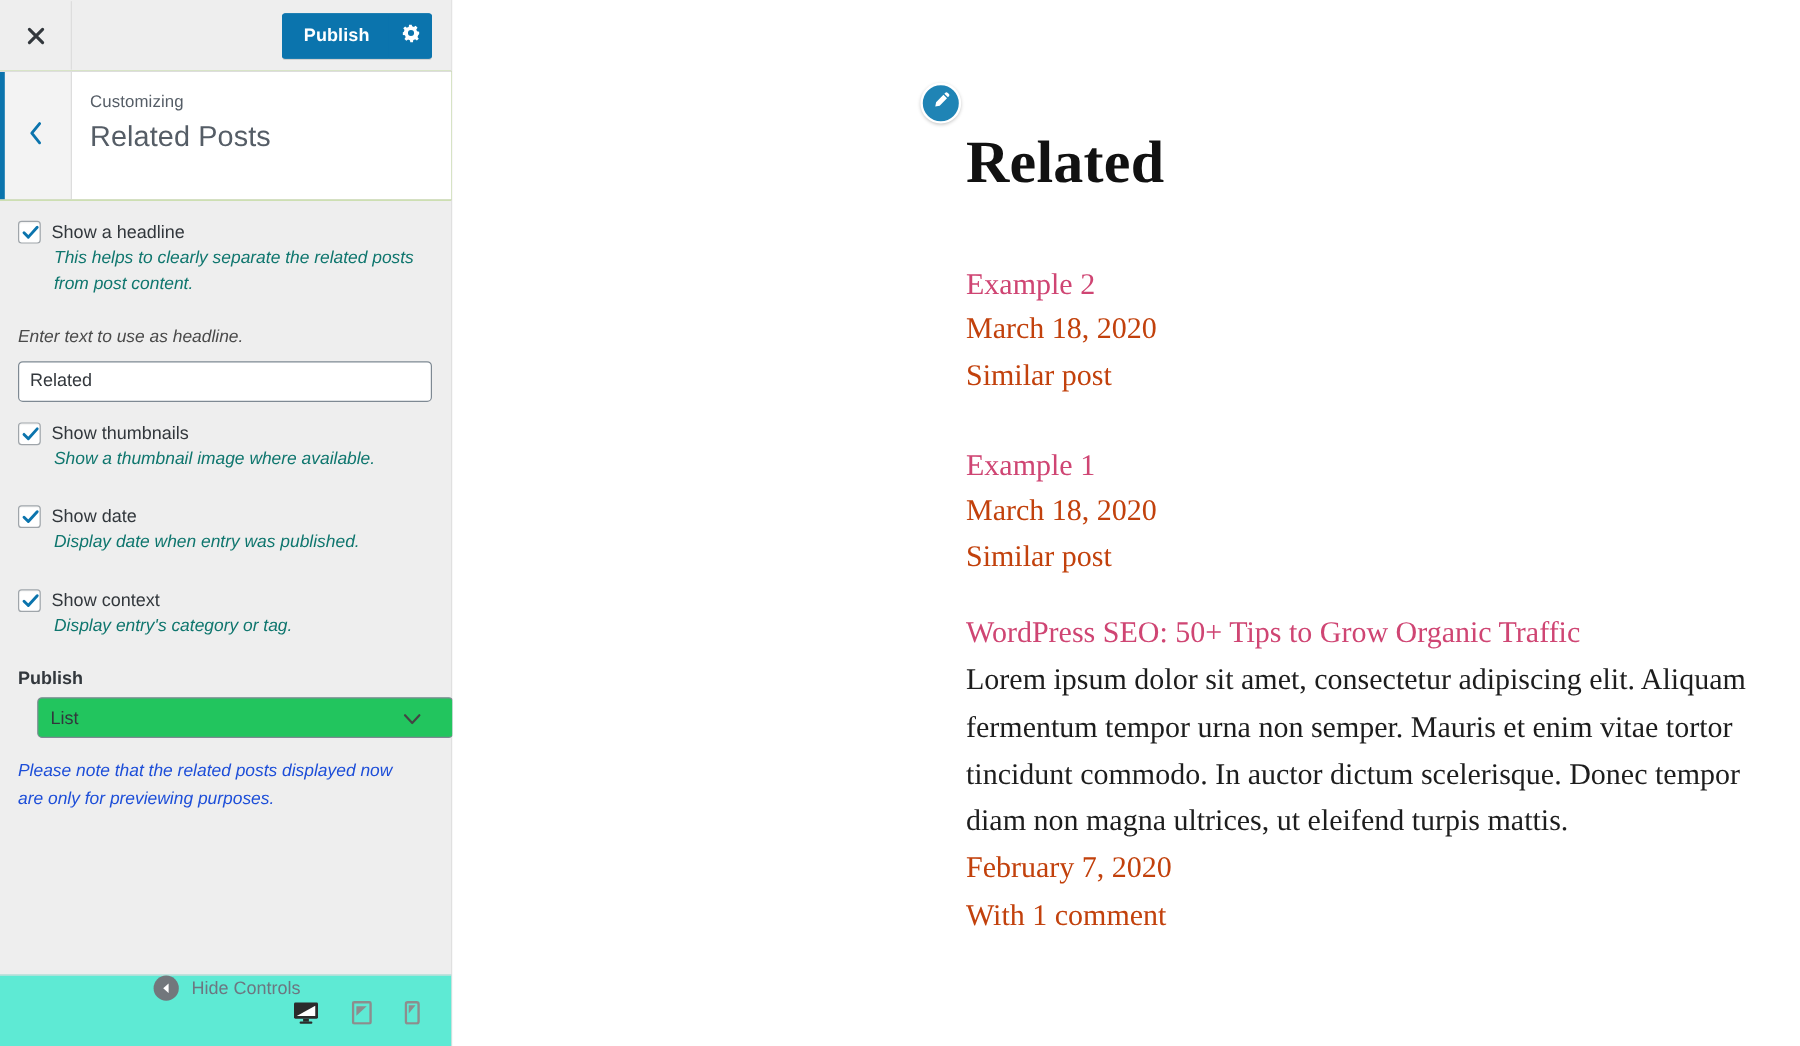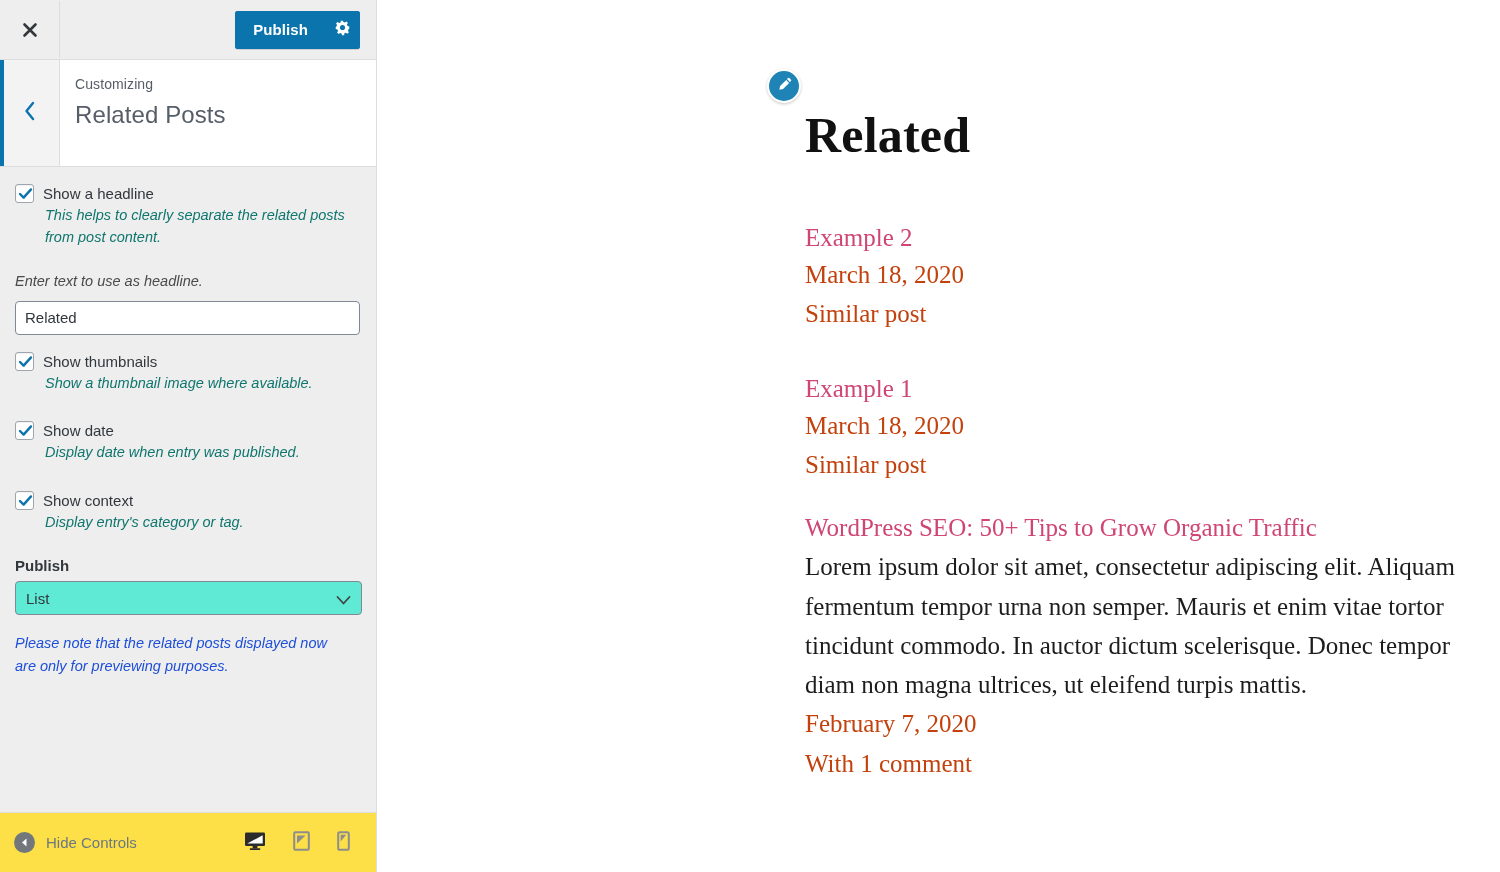--- a/index.html
+++ b/index.html
@@ -210,27 +210,28 @@
   .select-wrap {
     position: relative;
     width: 347px;
     margin-top: 7px;
   }
   .select-box {
     width: 347px;
     height: 34px;
     border: 1px solid #7e8993;
     border-radius: 4px;
-    background: #5eead4;
+    background: #22c55e;
     font-size: 15px;
     color: #32373c;
     display: flex;
     align-items: center;
     padding: 0 10px;
     cursor: pointer;
+    margin-left: 16px;
   }
   .select-chevron {
     position: absolute;
     right: 11px;
     top: 11px;
     pointer-events: none;
   }
 
   .note {
     font-size: 14.5px;
@@ -239,25 +240,26 @@
     line-height: 1.6;
     margin-top: 17px;
     max-width: 330px;
   }
 
   
   .sb-footer {
     position: absolute;
     left: 0; right: 0; bottom: 0;
     height: 60px;
-    background: #fde047;
+    background: #5eead4;
     border-top: 1px solid #dddddd;
     display: flex;
     align-items: center;
     padding: 0 12px 0 14px;
+    flex-direction: column;
   }
   .hide-controls {
     display: flex;
     align-items: center;
     cursor: pointer;
   }
   .hc-icon {
     width: 21px; height: 21px;
     border-radius: 50%;
     background: #72777c;

